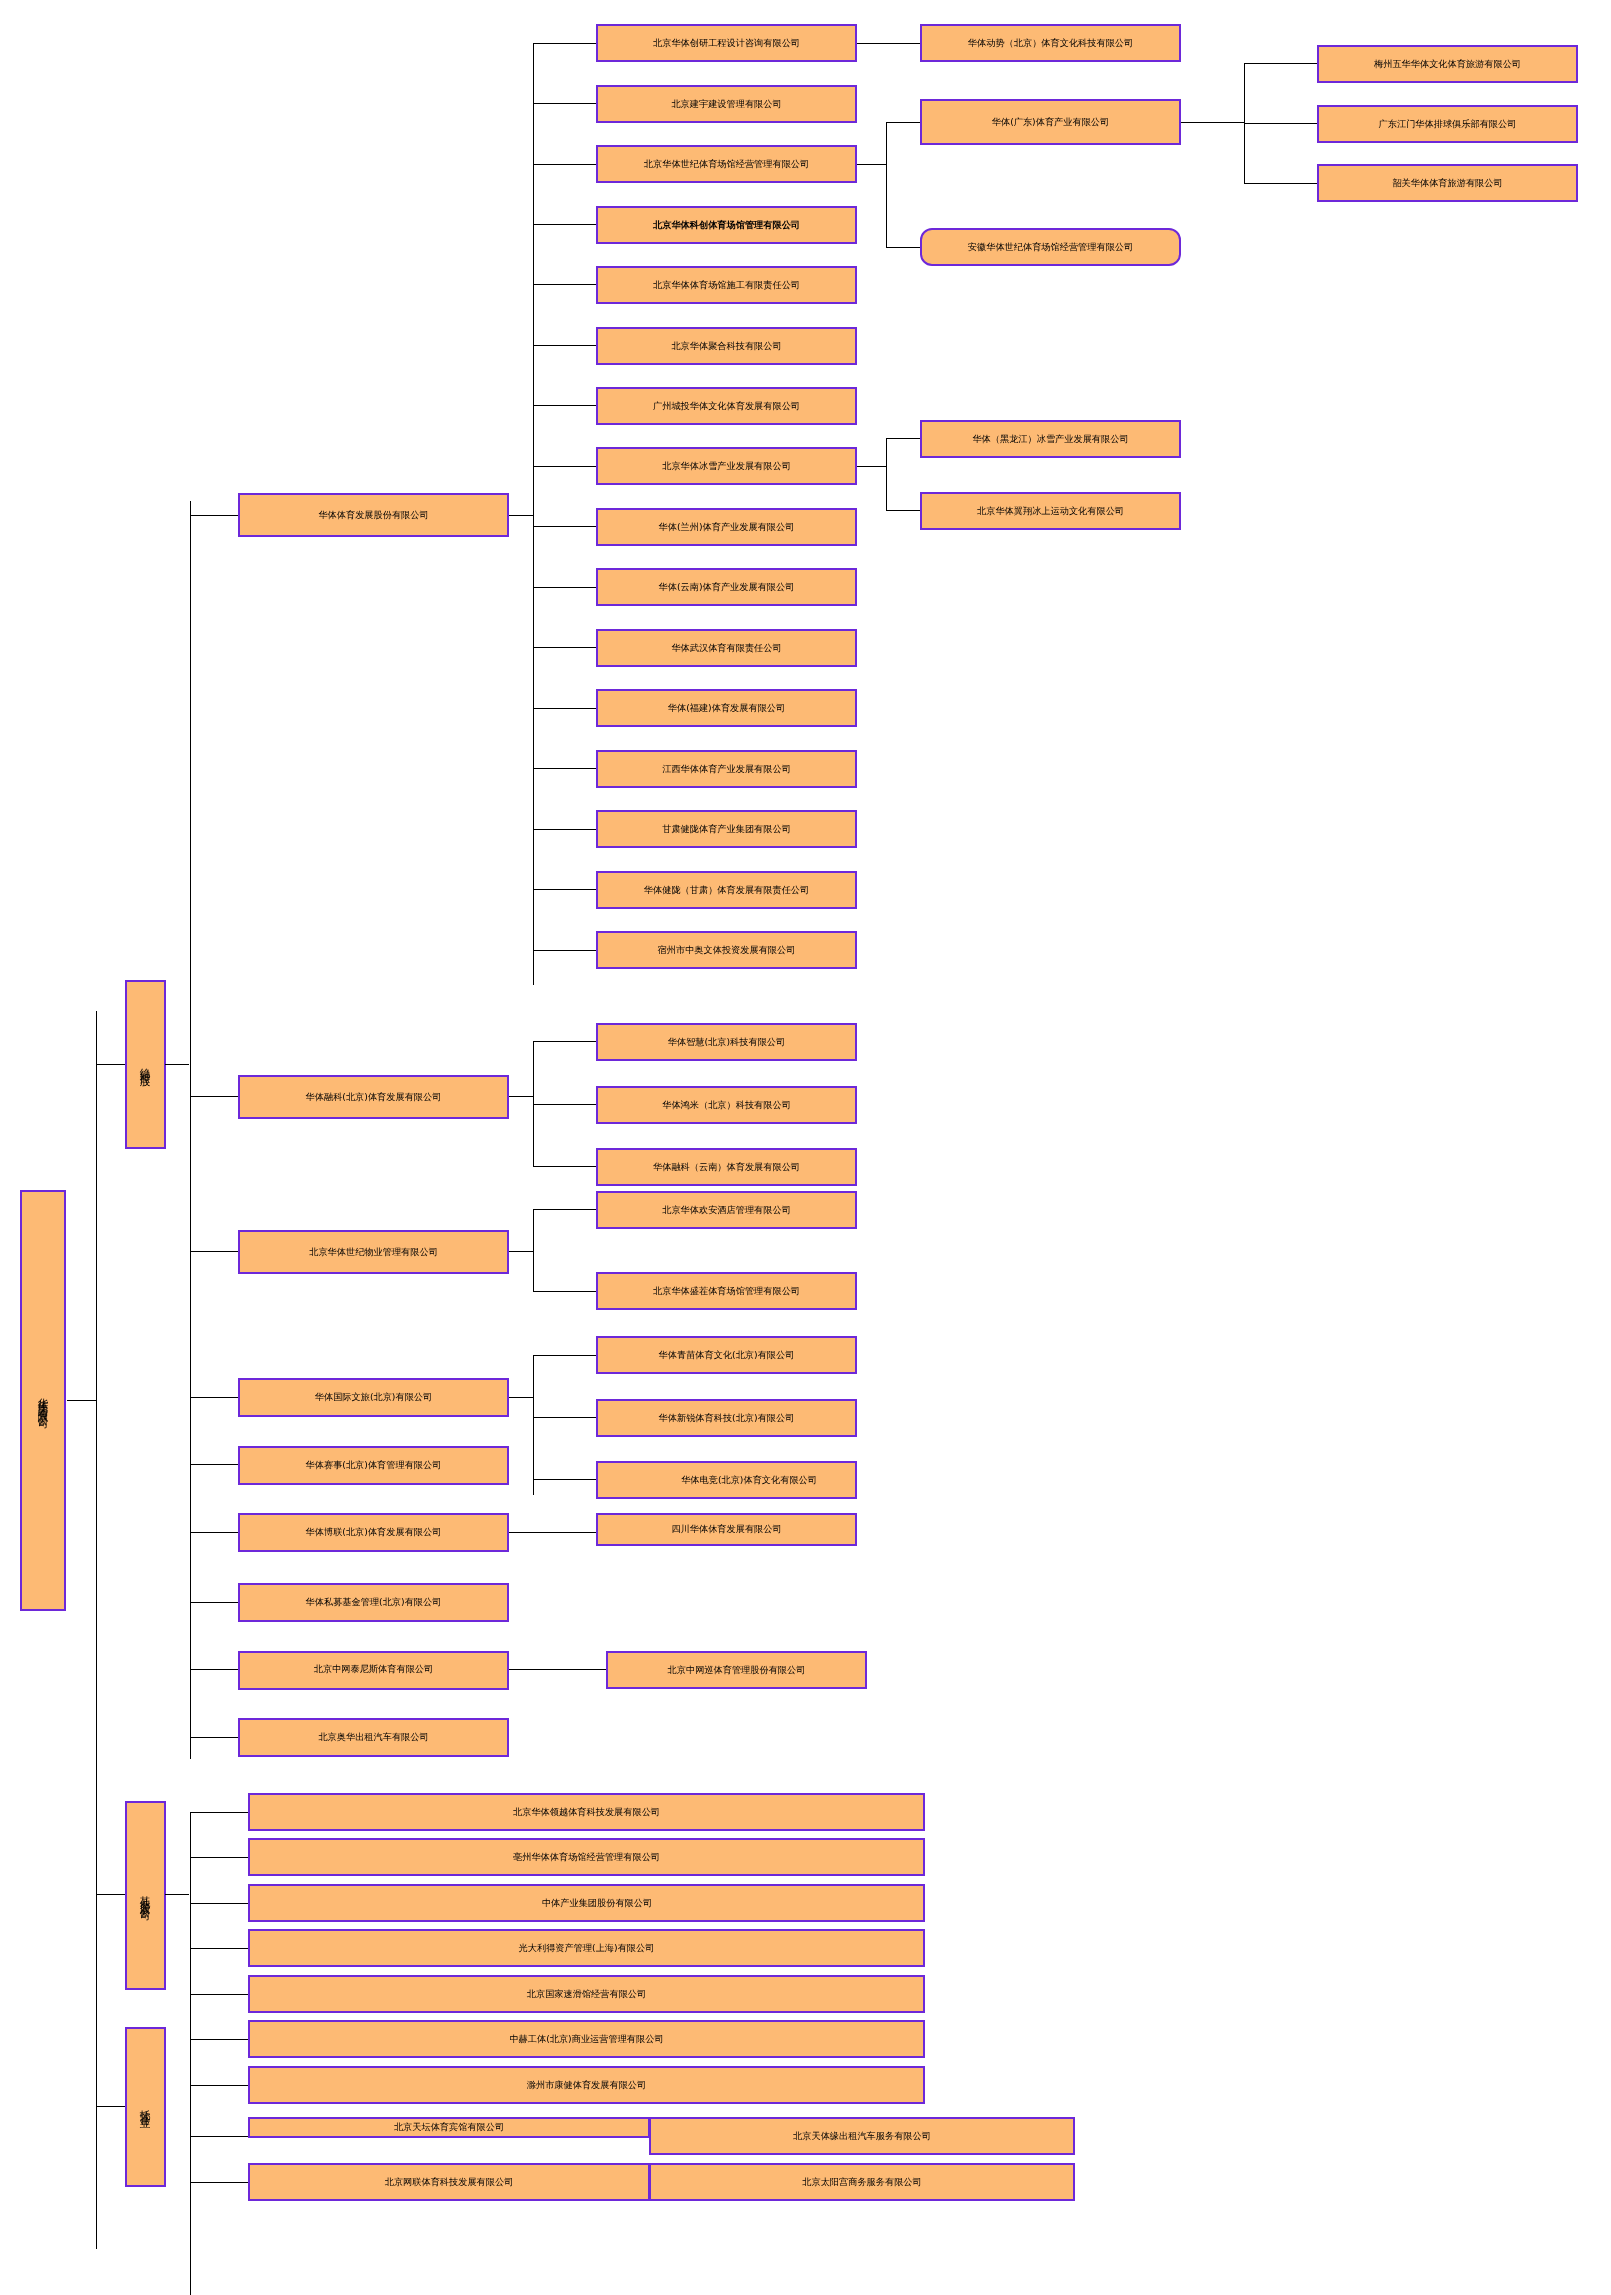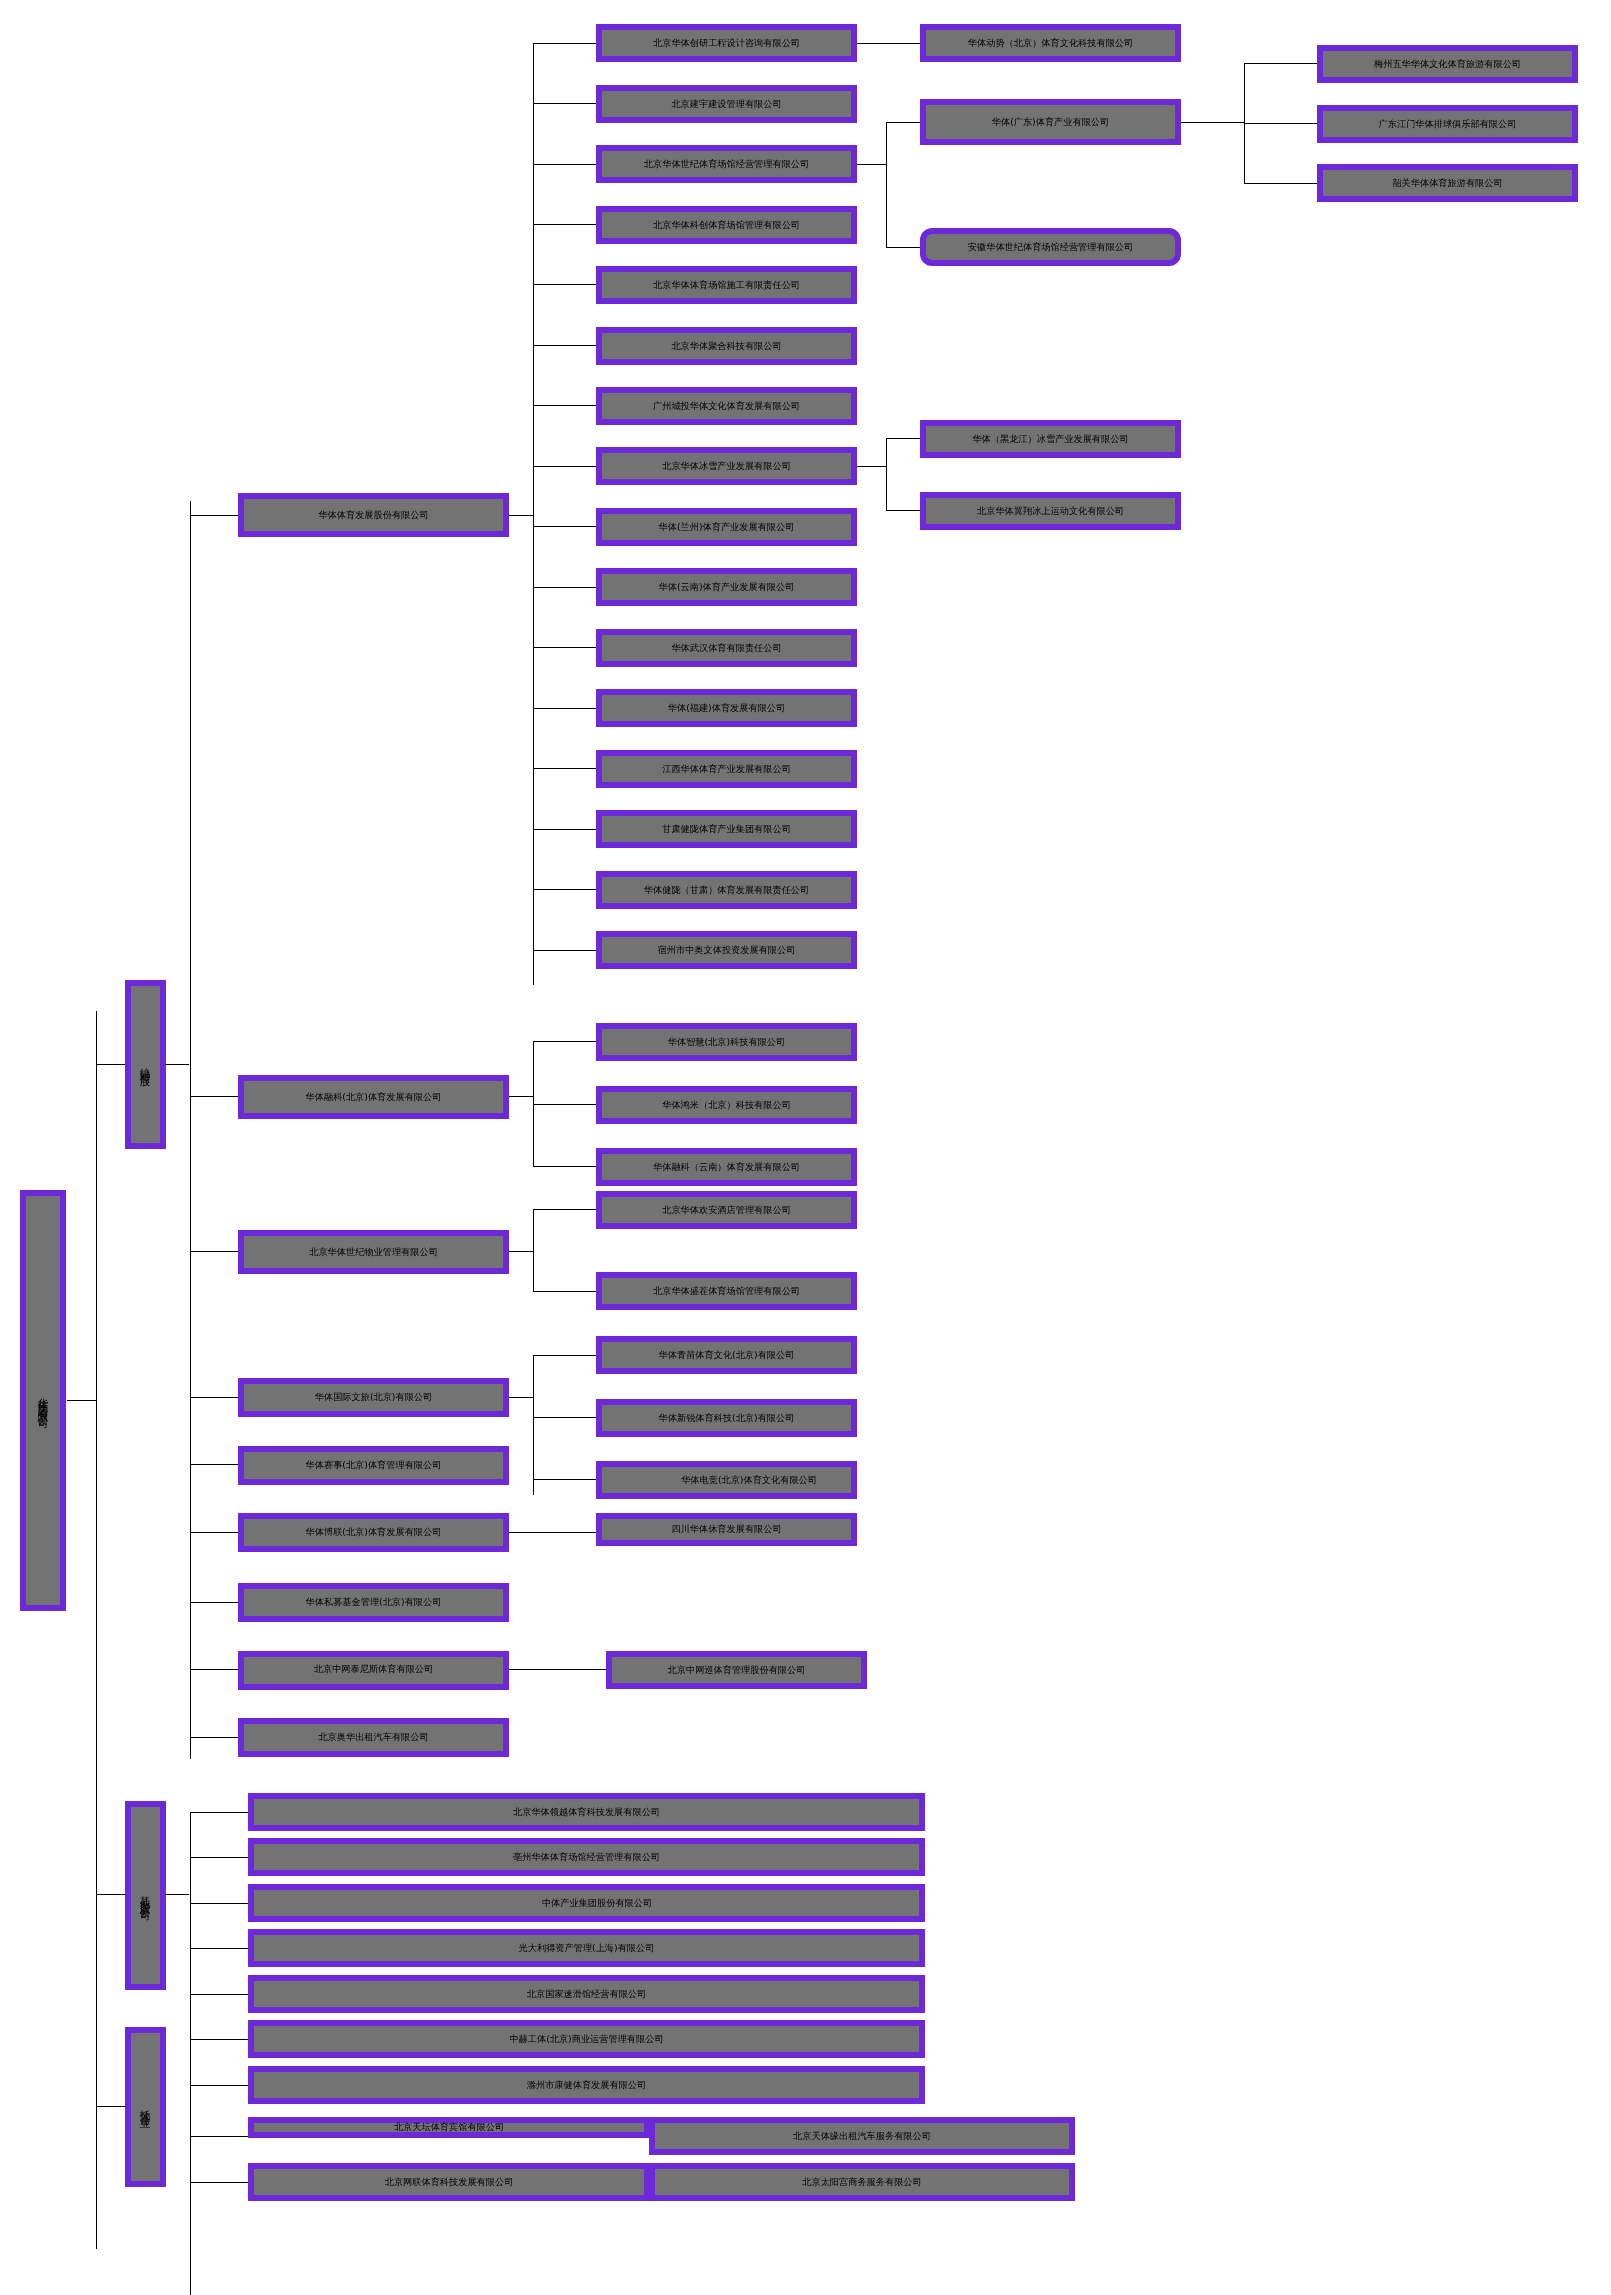--- a/index.html
+++ b/index.html
@@ -7,22 +7,22 @@
   #root {
     position:relative;
     width:1612px;
     height:2295px;
     background:#ffffff;
     overflow:hidden;
   }
   .box {
     position:absolute;
     box-sizing:border-box;
-    border:6px solid #6d28d9;
-    background:#737373;
+    border:2px solid #6d28d9;
+    background:#fdba74;
     display:flex;
     align-items:center;
     justify-content:center;
     text-align:center;
     line-height:1.35;
     color:#000000;
     font-size:9.2px;
     padding:1px 2.9px;
   }
   .box.vertical {
@@ -79,21 +79,21 @@
   <div class="line hline" style="left:190px; top:1602px; width:48px;"></div>
   <div class="line hline" style="left:190px; top:1669px; width:48px;"></div>
   <div class="line hline" style="left:190px; top:1737px; width:48px;"></div>
 
   <div class="line hline" style="left:509px; top:515px; width:24px;"></div>
   <div class="line vline" style="left:533px; top:43px; height:942px;"></div>
 
   <div class="box" style="left:596px; top:24px; width:261px; height:38px;">北京华体创研工程设计咨询有限公司</div>
   <div class="box" style="left:596px; top:85px; width:261px; height:38px;">北京建宇建设管理有限公司</div>
   <div class="box" style="left:596px; top:145px; width:261px; height:38px;">北京华体世纪体育场馆经营管理有限公司</div>
-  <div class="box" style="left:596px; top:206px; width:261px; height:38px;">北京华体科创体育场馆管理有限公司</div>
+  <div class="box" style="left:596px; top:206px; width:261px; height:38px;font-weight:bold;">北京华体科创体育场馆管理有限公司</div>
   <div class="box" style="left:596px; top:266px; width:261px; height:38px;">北京华体体育场馆施工有限责任公司</div>
   <div class="box" style="left:596px; top:327px; width:261px; height:38px;">北京华体聚合科技有限公司</div>
   <div class="box" style="left:596px; top:387px; width:261px; height:38px;">广州城投华体文化体育发展有限公司</div>
   <div class="box" style="left:596px; top:447px; width:261px; height:38px;">北京华体冰雪产业发展有限公司</div>
   <div class="box" style="left:596px; top:508px; width:261px; height:38px;">华体(兰州)体育产业发展有限公司</div>
   <div class="box" style="left:596px; top:568px; width:261px; height:38px;">华体(云南)体育产业发展有限公司</div>
   <div class="box" style="left:596px; top:629px; width:261px; height:38px;">华体武汉体育有限责任公司</div>
   <div class="box" style="left:596px; top:689px; width:261px; height:38px;">华体(福建)体育发展有限公司</div>
   <div class="box" style="left:596px; top:750px; width:261px; height:38px;">江西华体体育产业发展有限公司</div>
   <div class="box" style="left:596px; top:810px; width:261px; height:38px;">甘肃健陇体育产业集团有限公司</div>

